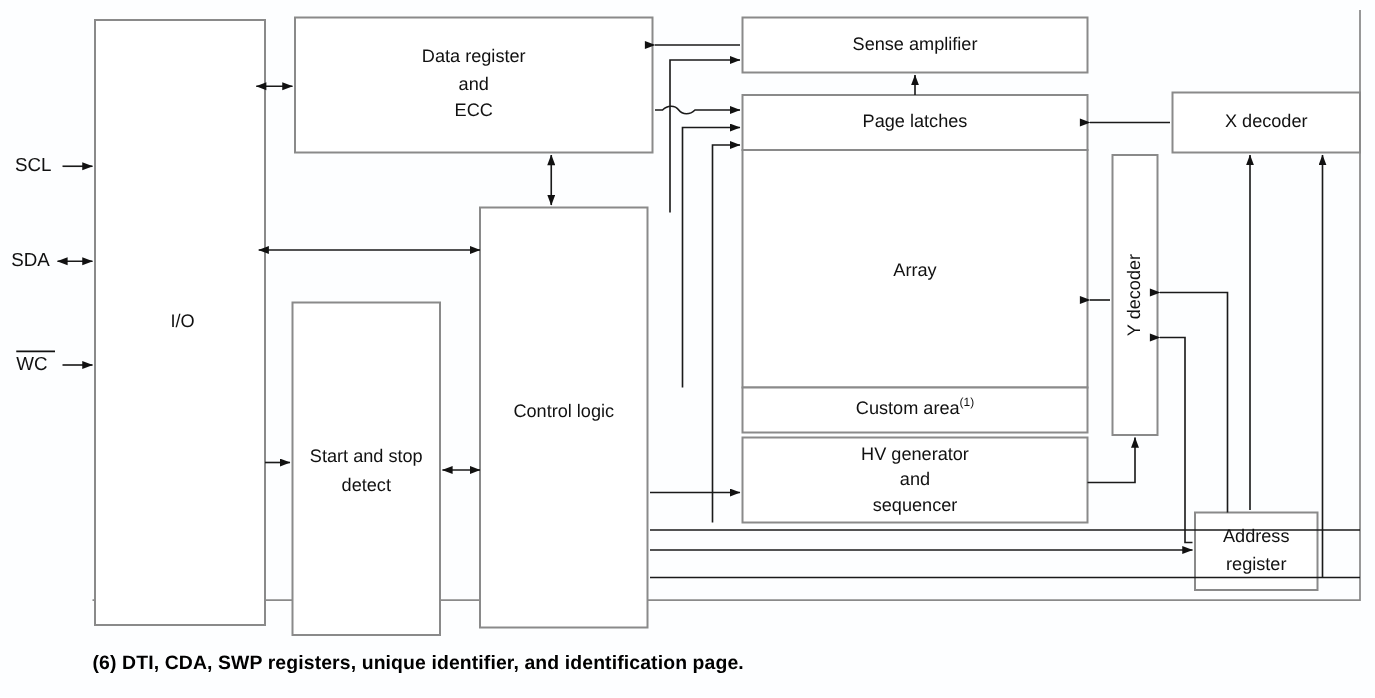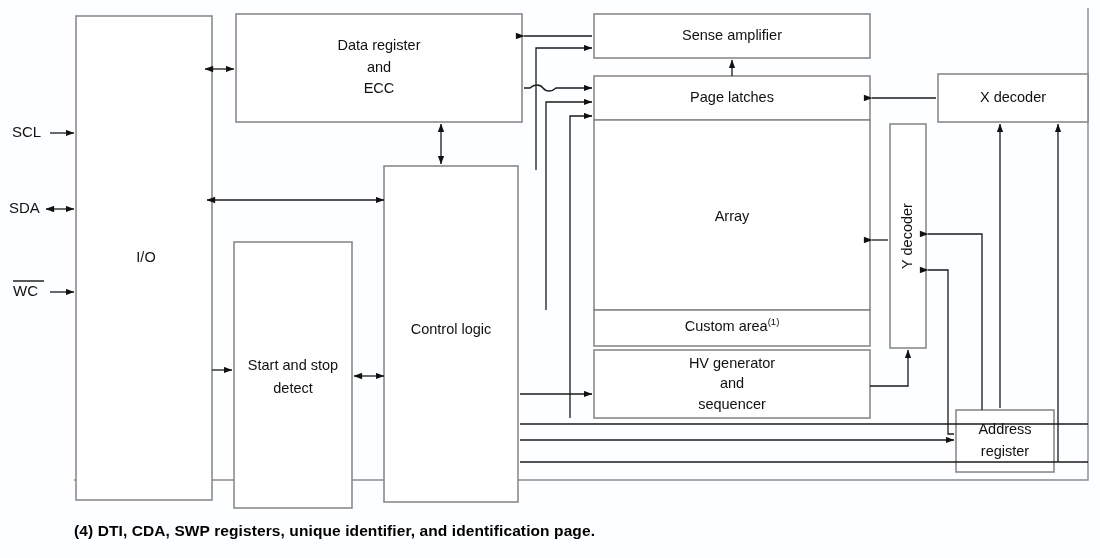--- a/index.html
+++ b/index.html
@@ -164,15 +164,15 @@
     <text class="lbl" x="732" y="405">sequencer</text>
 
     <text class="lbl" x="1013" y="98">X decoder</text>
 
     <text class="lbl" x="908" y="236" transform="rotate(-90 908 236)">Y decoder</text>
 
     <text class="lbl" x="1005" y="430">Address</text>
     <text class="lbl" x="1005" y="452">register</text>
   </svg>
 
-  <div class="caption">(4) DTI, CDA, SWP registers, unique identifier, and identification page.</div>
+  <div class="caption">(6) DTI, CDA, SWP registers, unique identifier, and identification page.</div>
 
 </div>
 
 </body></html>

